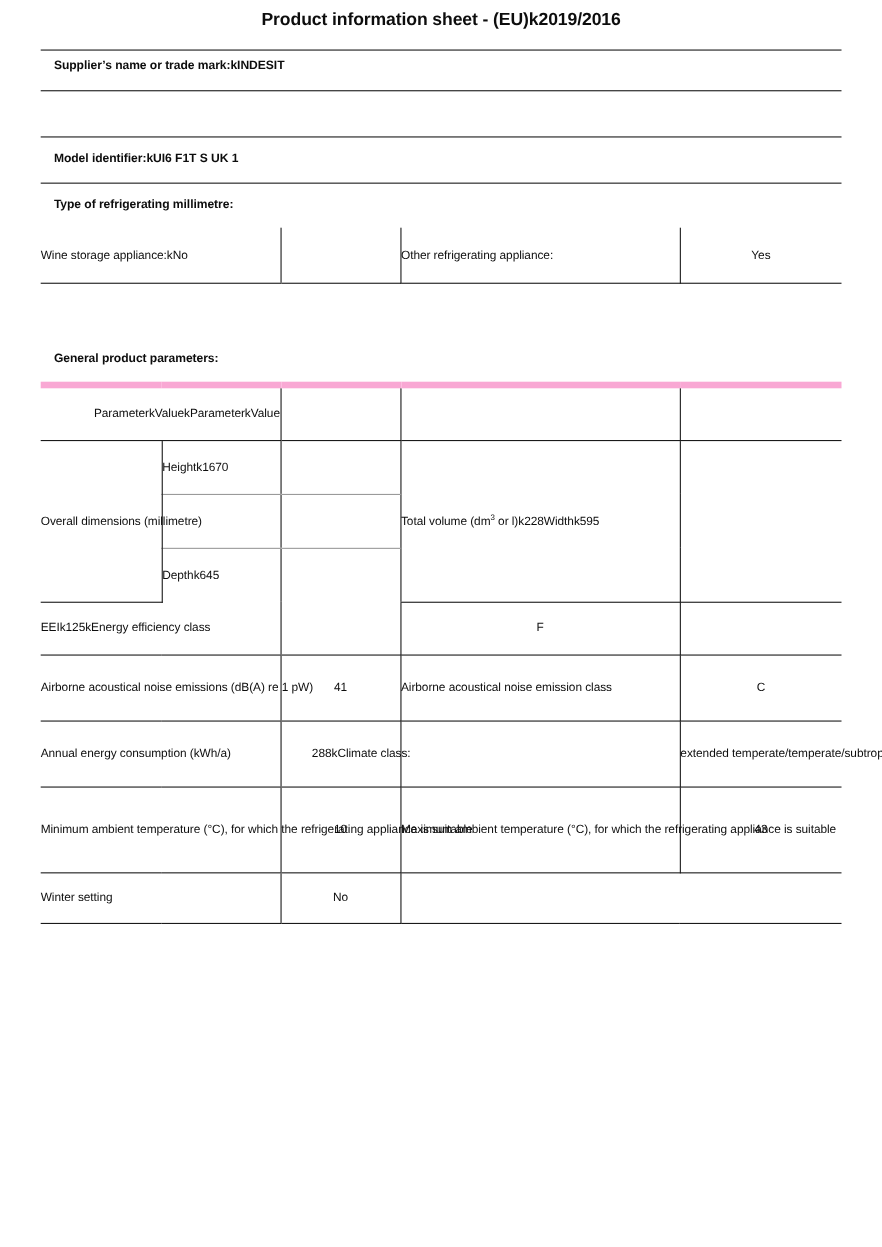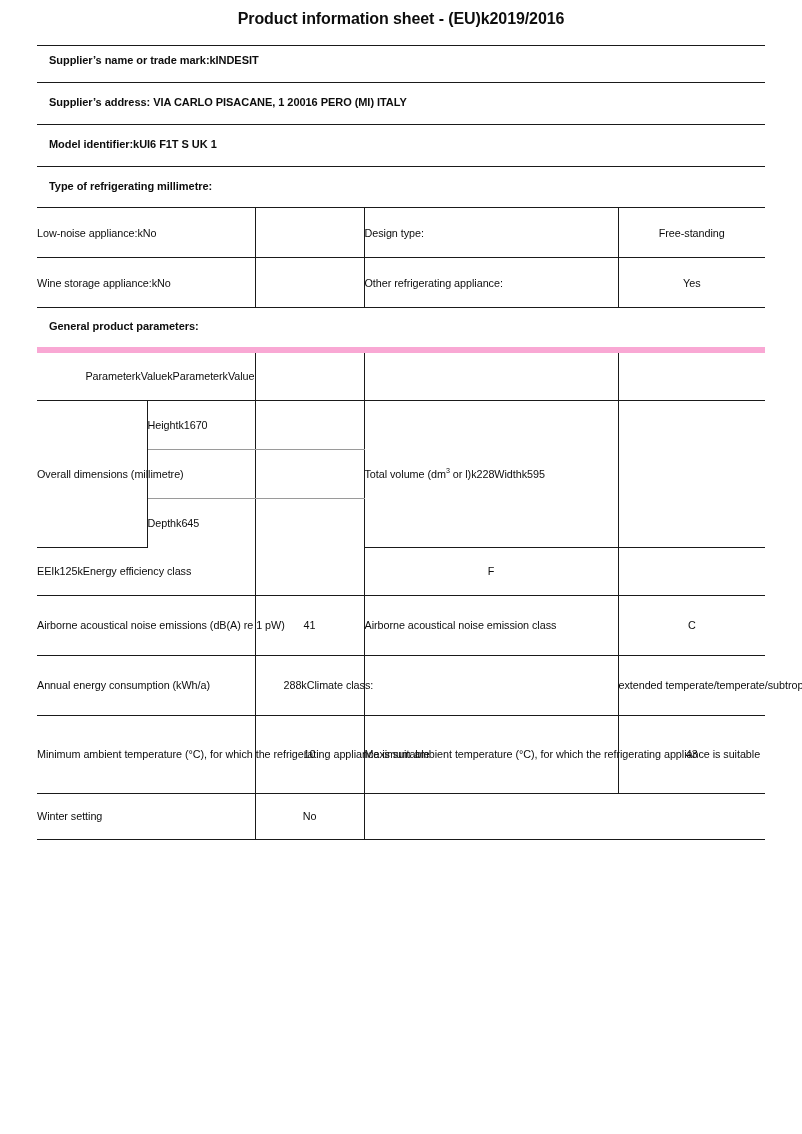--- a/index.html
+++ b/index.html
@@ -107,43 +107,36 @@
 
 <div class="page">
 
   <div class="doc-title">Product information sheet - (EU)k2019/2016</div>
 
   <div class="rule" style="top:45px;"></div>
 
   <div class="hdr-line" style="top:54px;">Supplier’s name or trade mark:kINDESIT</div>
   <div class="rule" style="top:82px;"></div>
 
-  <div class="hdr-line" style="top:96px;">Supplier’s address: VIA CARLO PISACANE, 1 20016 PERO (MI) ITALY</div>
   <div class="rule" style="top:124px;"></div>
 
   <div class="hdr-line" style="top:138px;">Model identifier:kUI6 F1T S UK 1</div>
   <div class="rule" style="top:166px;"></div>
 
   <div class="hdr-line" style="top:180px;">Type of refrigerating millimetre:</div>
 
   <table class="tbl" style="left:37px; top:207px; width:728px;">
     <colgroup>
       <col style="width:218px">
       <col style="width:109px">
       <col style="width:254px">
       <col style="width:147px">
     </colgroup>
     <tbody>
       <tr style="height:50px;">
-        <td class="bt bb cell-pad">Low-noise appliance:kNo</td>
-        <td class="bt bb bl br ctr"></td>
-        <td class="bt bb br cell-pad">Design type:</td>
-        <td class="bt bb ctr cell-pad">Free-standing</td>
-      </tr>
-      <tr style="height:50px;">
         <td class="bb cell-pad">Wine storage appliance:kNo</td>
         <td class="bb bl br ctr"></td>
         <td class="bb br cell-pad">Other refrigerating appliance:</td>
         <td class="bb ctr cell-pad">Yes</td>
       </tr>
     </tbody>
   </table>
 
   <div class="hdr-line" style="top:320px;">General product parameters:</div>
 

